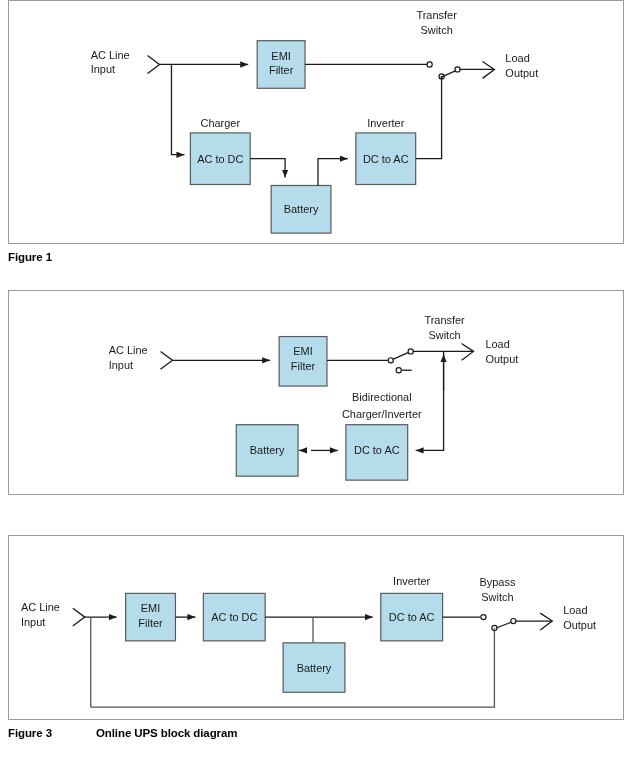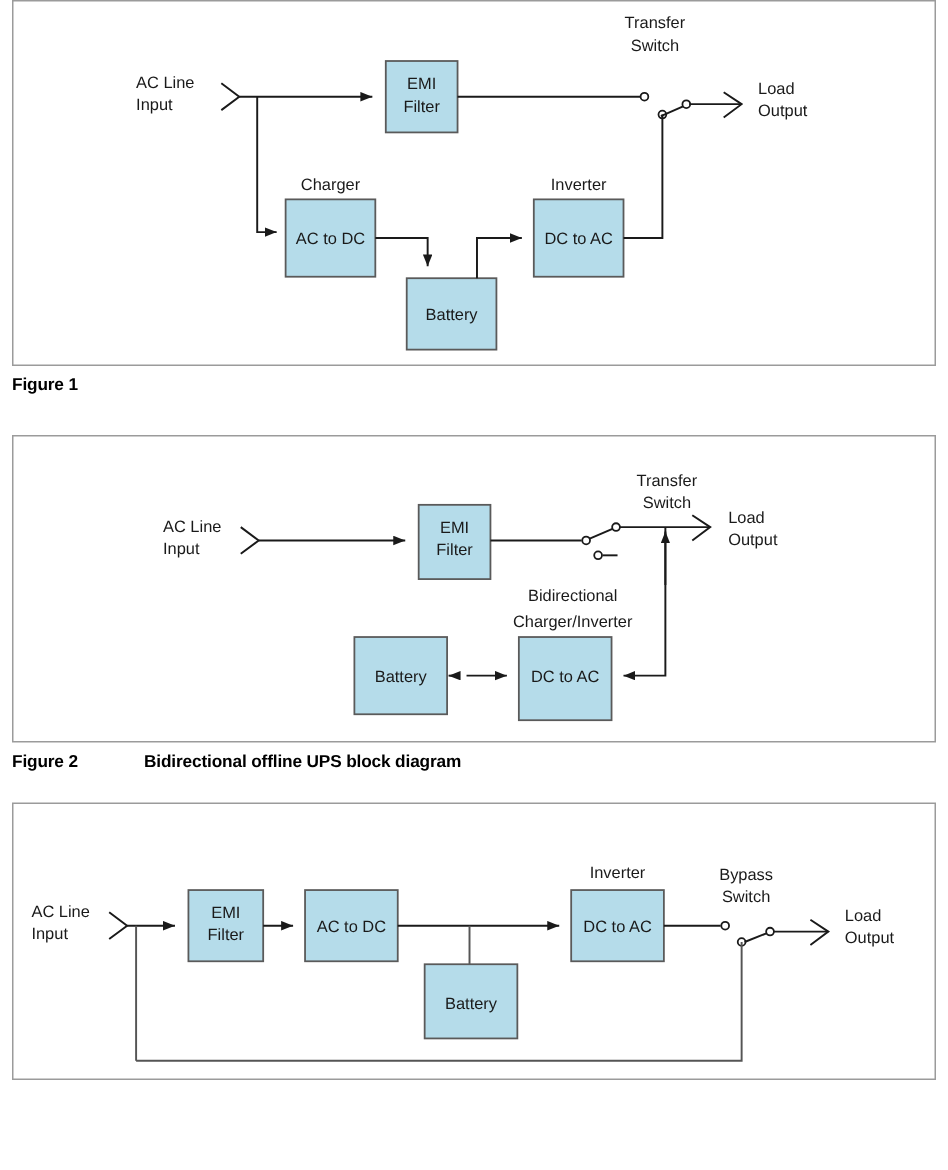--- a/index.html
+++ b/index.html
@@ -207,24 +207,20 @@
         <rect class="blk" x="338" y="135" width="62" height="56"></rect>
         <text class="box-label" x="369" y="165" text-anchor="middle">DC to AC</text>
 
         <path class="wire" d="M303,161 L330,161" marker-end="url(#ar2)"></path>
         <path class="wire" d="M298,161 L291,161" marker-end="url(#ar2)"></path>
 
         <path class="wire" d="M436,61 L436,161 L408,161" marker-end="url(#ar2)"></path>
         <path class="wire" d="M436,100 L436,64" marker-end="url(#ar2)"></path>
       </svg>
     </div>
-    <div class="caption">
-      <span class="caption-label">Figure 2</span>
-      <span class="caption-text">Bidirectional offline UPS block diagram</span>
-    </div>
   </div>
 
   <div class="figure-block" id="figure-3">
     <div class="figure-frame">
       <svg viewBox="0 0 616 185" preserveAspectRatio="none">
         <defs>
           <marker id="ar3" markerWidth="9" markerHeight="9" refX="8" refY="3.2" orient="auto" markerUnits="userSpaceOnUse">
             <path d="M0,0 L8,3.2 L0,6.4 z" fill="#1a1a1a"></path>
           </marker>
         </defs>
@@ -269,15 +265,19 @@
 
         <path class="wire" d="M508,86 L545,86"></path>
         <path class="wire" d="M533,78 L545,86 L533,95"></path>
 
         <text x="556" y="79" text-anchor="start">Load</text>
         <text x="556" y="94" text-anchor="start">Output</text>
 
         <path class="wire-gray" d="M82,173 L487,173 L487,93"></path>
       </svg>
     </div>
+    <div class="caption">
+      <span class="caption-label">Figure 3</span>
+      <span class="caption-text">Online UPS block diagram</span>
+    </div>
   </div>
 
 </div>
 
 </body></html>

